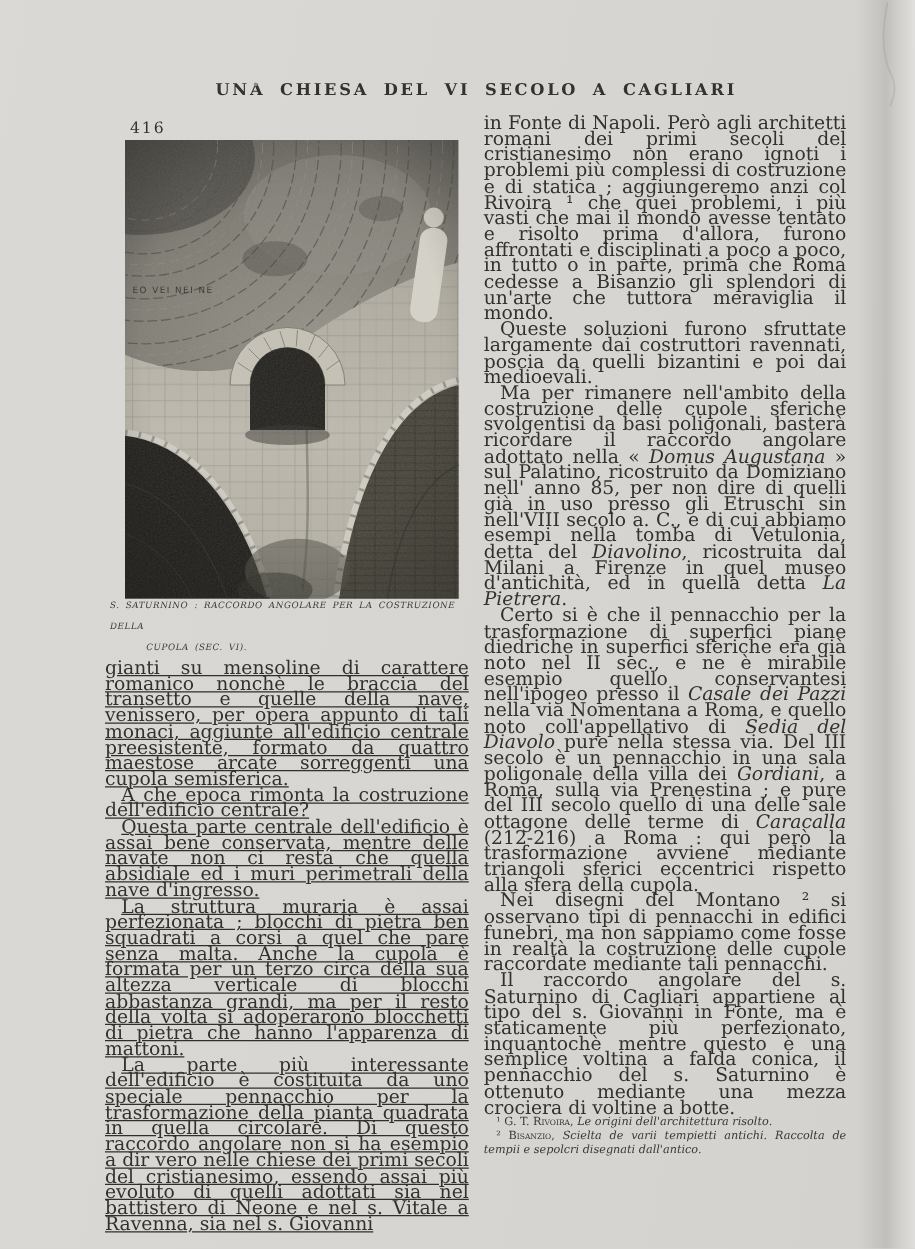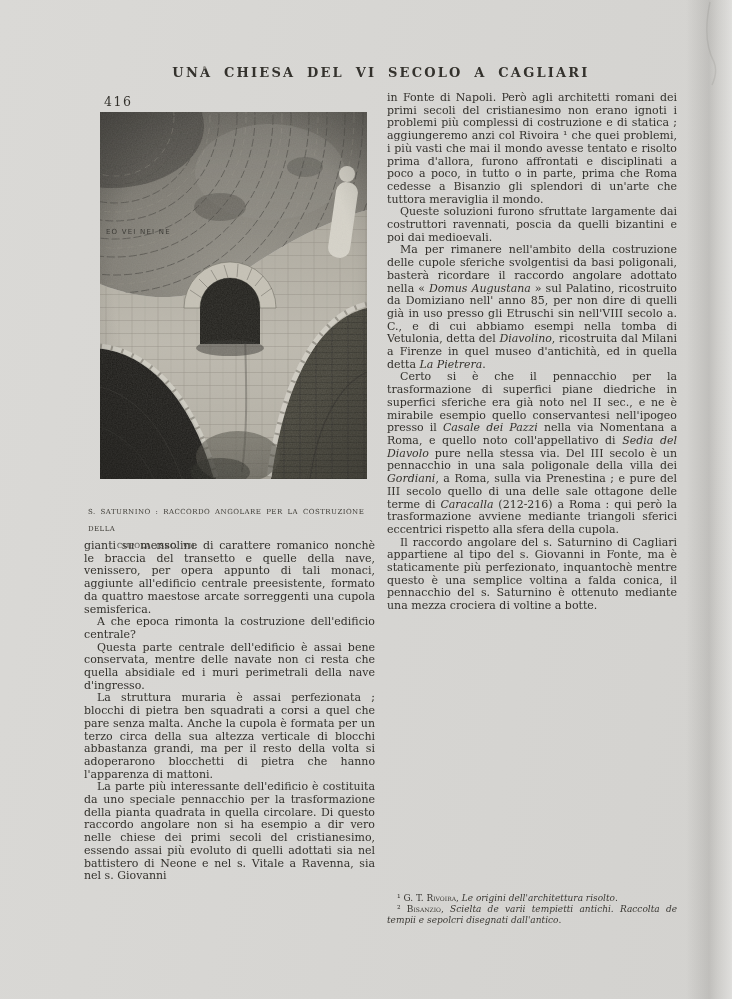--- a/index.html
+++ b/index.html
@@ -29,31 +29,31 @@
   }
   .running-title{
     position:absolute;left:84px;top:65px;width:594px;text-align:center;
     font-size:13px;letter-spacing:2.2px;word-spacing:5px;color:#34322d;white-space:nowrap;font-weight:bold;
   }
 
   .figure{position:absolute;left:100px;top:112px;width:267px;}
   .photo{display:block;width:267px;height:367px;}
 
   .caption{
-    position:absolute;left:88px;top:504px;width:292px;
+    position:absolute;left:88px;top:476px;width:292px;
     font-size:7px;letter-spacing:0.45px;word-spacing:2.2px;
-    line-height:17px;color:#3e3c36;
+    line-height:17px;color:#3e3c36;font-style:italic;
   }
   .caption .cap2{display:block;padding-left:29px;}
 
   .col{position:absolute;width:291px;}
-  .col-left{left:84px;top:540px;}
+  .col-left{left:84px;top:528px;text-decoration:underline;}
   .col-right{left:387px;top:92px;width:290px;}
   .col p{
-    margin:0;font-size:11px;line-height:12.7px;text-align:justify;
+    margin:0;font-size:15px;line-height:12.7px;text-align:justify;
     color:#33312c;
   }
   .col p.ind{text-indent:13px;}
   .i{font-style:italic;}
   .sc{font-variant:small-caps;}
 
   .footnotes{position:absolute;left:387px;top:893px;width:290px;}
   .footnotes p{
     margin:0;font-size:9px;line-height:11px;text-align:justify;
     text-indent:10px;color:#3a3833;
@@ -199,20 +199,21 @@
     <p class="ind"><span>Questa parte centrale dell'edificio è assai bene conservata, mentre delle navate non ci resta che quella absidiale ed i muri perimetrali della nave d'ingresso.</span></p>
     <p class="ind"><span>La struttura muraria è assai perfezionata ; blocchi di pietra ben squadrati a corsi a quel che pare senza malta. Anche la cupola è formata per un terzo circa della sua altezza verticale di blocchi abbastanza grandi, ma per il resto della volta si adoperarono blocchetti di pietra che hanno l'apparenza di mattoni.</span></p>
     <p class="ind"><span>La parte più interessante dell'edificio è costituita da uno speciale pennacchio per la trasformazione della pianta quadrata in quella circolare. Di questo raccordo angolare non si ha esempio a dir vero nelle chiese dei primi secoli del cristianesimo, essendo assai più evoluto di quelli adottati sia nel battistero di Neone e nel s. Vitale a Ravenna, sia nel s. Giovanni</span></p>
   </div>
 
   <div class="col col-right">
     <p><span>in Fonte di Napoli. Però agli architetti romani dei primi secoli del cristianesimo non erano ignoti i problemi più complessi di costruzione e di statica ; aggiungeremo anzi col Rivoira ¹ che quei problemi, i più vasti che mai il mondo avesse tentato e risolto prima d'allora, furono affrontati e disciplinati a poco a poco, in tutto o in parte, prima che Roma cedesse a Bisanzio gli splendori di un'arte che tuttora meraviglia il mondo.</span></p>
     <p class="ind"><span>Queste soluzioni furono sfruttate largamente dai costruttori ravennati, poscia da quelli bizantini e poi dai medioevali.</span></p>
     <p class="ind"><span>Ma per rimanere nell'ambito della costruzione delle cupole sferiche svolgentisi da basi poligonali, basterà ricordare il raccordo angolare adottato nella « </span><span class="i">Domus Augustana</span><span> » sul Palatino, ricostruito da Domiziano nell' anno 85, per non dire di quelli già in uso presso gli Etruschi sin nell'VIII secolo a. C., e di cui abbiamo esempi nella tomba di Vetulonia, detta del </span><span class="i">Diavolino</span><span>, ricostruita dal Milani a Firenze in quel museo d'antichità, ed in quella detta </span><span class="i">La Pietrera</span><span>.</span></p>
     <p class="ind"><span>Certo si è che il pennacchio per la trasformazione di superfici piane diedriche in superfici sferiche era già noto nel II sec., e ne è mirabile esempio quello conservantesi nell'ipogeo presso il </span><span class="i">Casale dei Pazzi</span><span> nella via Nomentana a Roma, e quello noto coll'appellativo di </span><span class="i">Sedia del Diavolo</span><span> pure nella stessa via. Del III secolo è un pennacchio in una sala poligonale della villa dei </span><span class="i">Gordiani</span><span>, a Roma, sulla via Prenestina ; e pure del III secolo quello di una delle sale ottagone delle terme di </span><span class="i">Caracalla</span><span> (212-216) a Roma : qui però la trasformazione avviene mediante triangoli sferici eccentrici rispetto alla sfera della cupola.</span></p>
+    <p class="ind"><span>Nei disegni del Montano ² si osservano tipi di pennacchi in edifici funebri, ma non sappiamo come fosse in realtà la costruzione delle cupole raccordate mediante tali pennacchi.</span></p>
     <p class="ind"><span>Il raccordo angolare del s. Saturnino di Cagliari appartiene al tipo del s. Giovanni in Fonte, ma è staticamente più perfezionato, inquantochè mentre questo è una semplice voltina a falda conica, il pennacchio del s. Saturnino è ottenuto mediante una mezza crociera di voltine a botte.</span></p>
   </div>
 
   <div class="footnotes">
     <p><span>¹ G. T. </span><span class="sc">Rivoira</span><span>, </span><span class="i">Le origini dell'architettura risolto</span><span>.</span></p>
     <p><span>² </span><span class="sc">Bisanzio</span><span>, </span><span class="i">Scielta de varii tempietti antichi. Raccolta de tempii e sepolcri disegnati dall'antico</span><span>.</span></p>
   </div>
 
   <svg class="crease" viewBox="0 0 40 110" xmlns="http://www.w3.org/2000/svg">
     <path d="M26,2 Q18,40 30,62 Q34,72 28,85" stroke="#b6b5b1" stroke-width="1.5" fill="none"></path>

